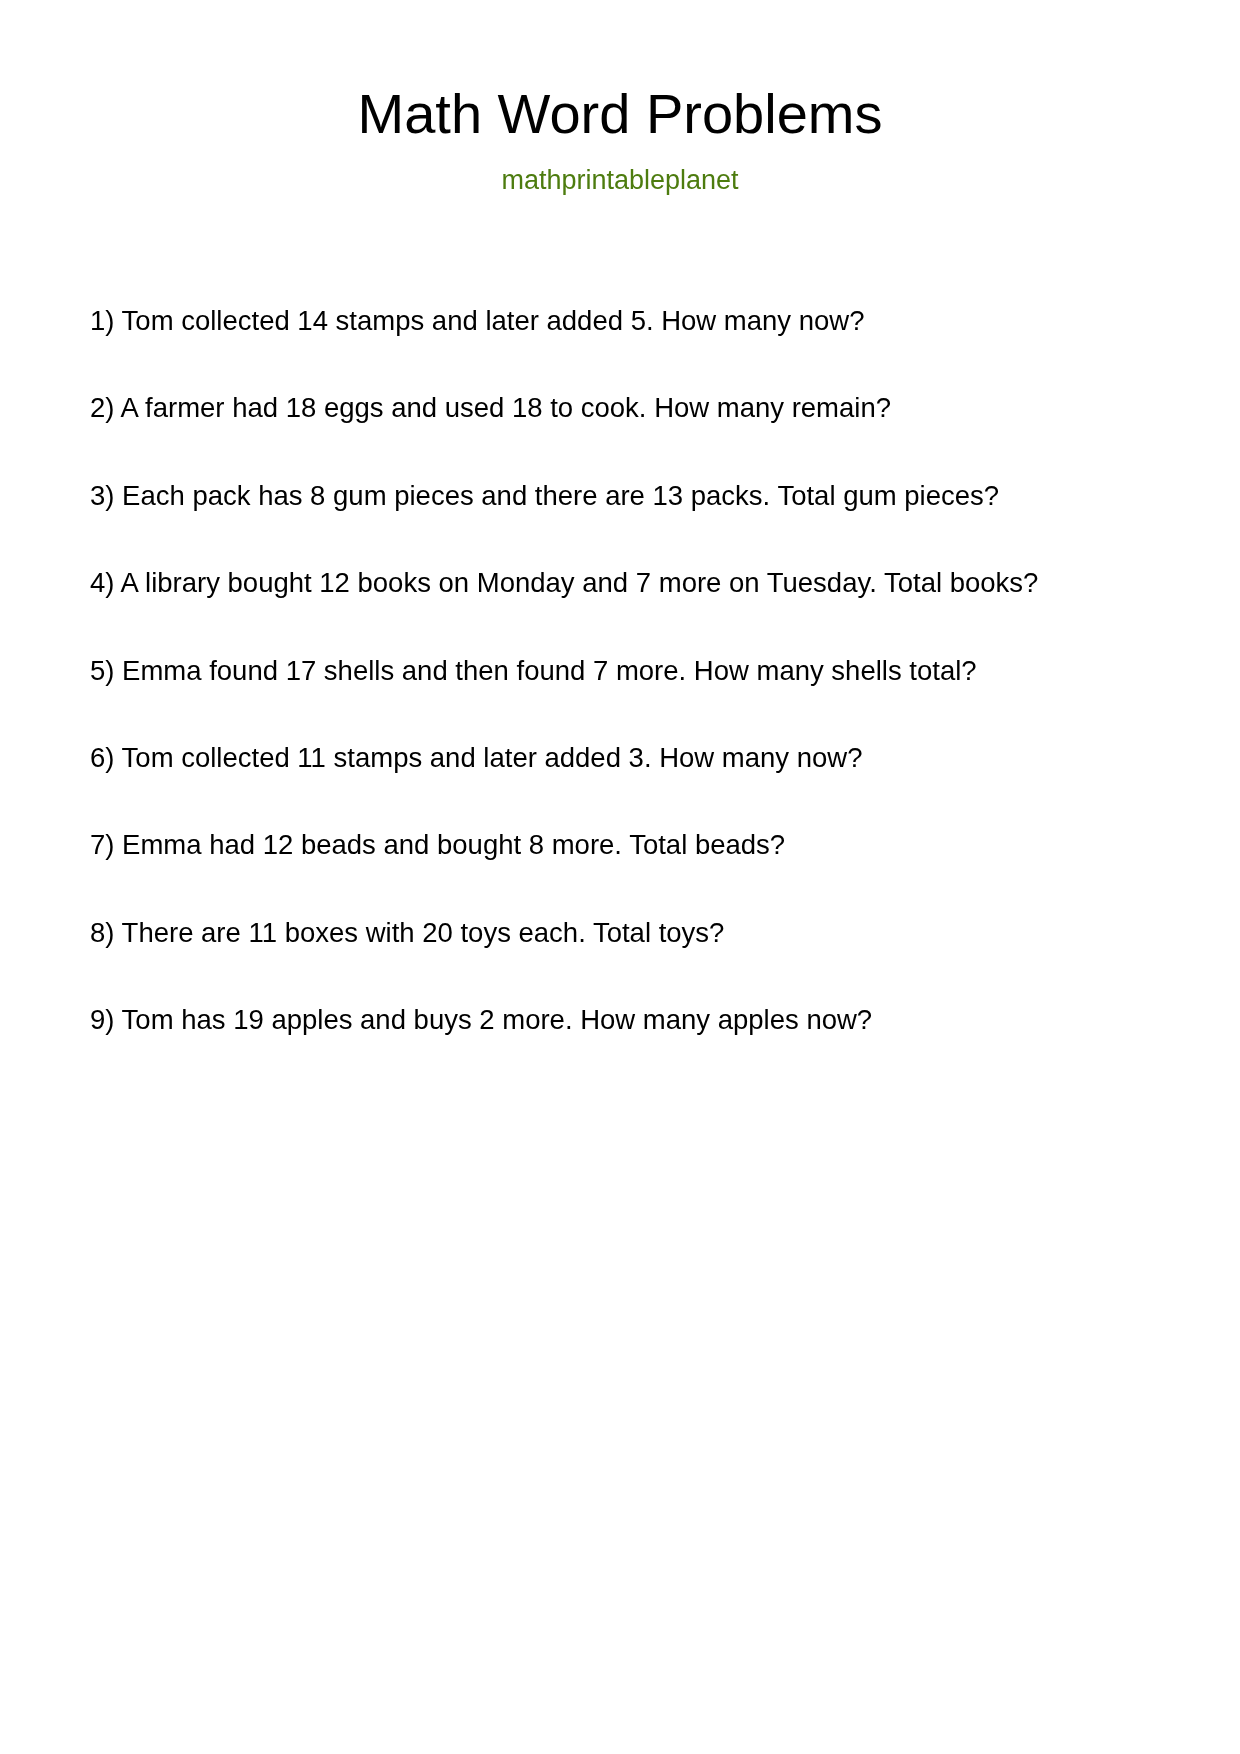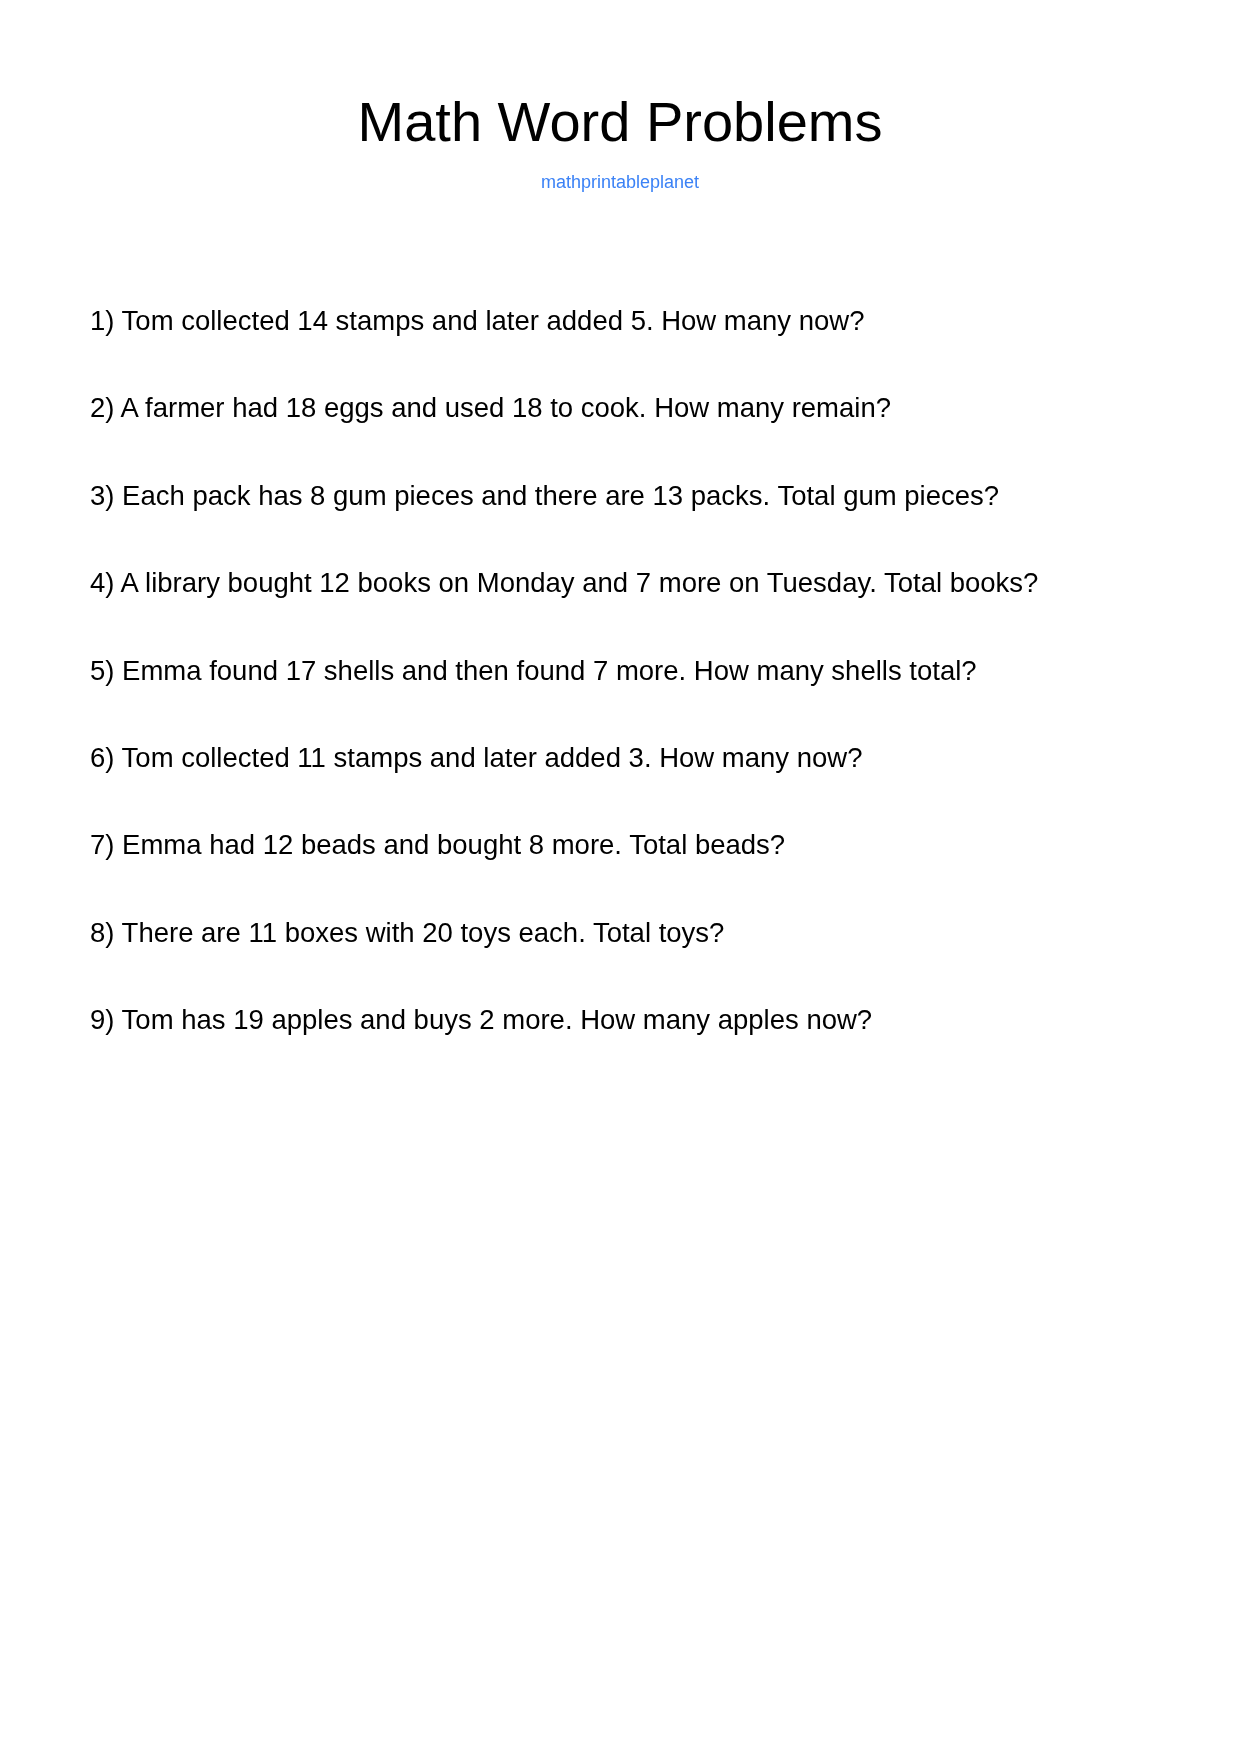--- a/index.html
+++ b/index.html
@@ -24,26 +24,26 @@
   .header {
     text-align: center;
     padding-top: 78px;
   }
   .doc-title {
     font-size: 56px;
     font-weight: 400;
     line-height: 1.15;
     letter-spacing: 0px;
     color: #000000;
-    margin: 12px;
+    margin: 4px;
   }
   .doc-subtitle {
-    font-size: 18px;
+    font-size: 27px;
     font-weight: 400;
-    color: #3b82f6;
+    color: #4d7c0f;
     margin: 18px 0 0 0;
     line-height: 1.2;
   }
   .problems {
     margin: 0;
     padding: 0;
     list-style: none;
     position: absolute;
     top: 304px;
     left: 90px;

